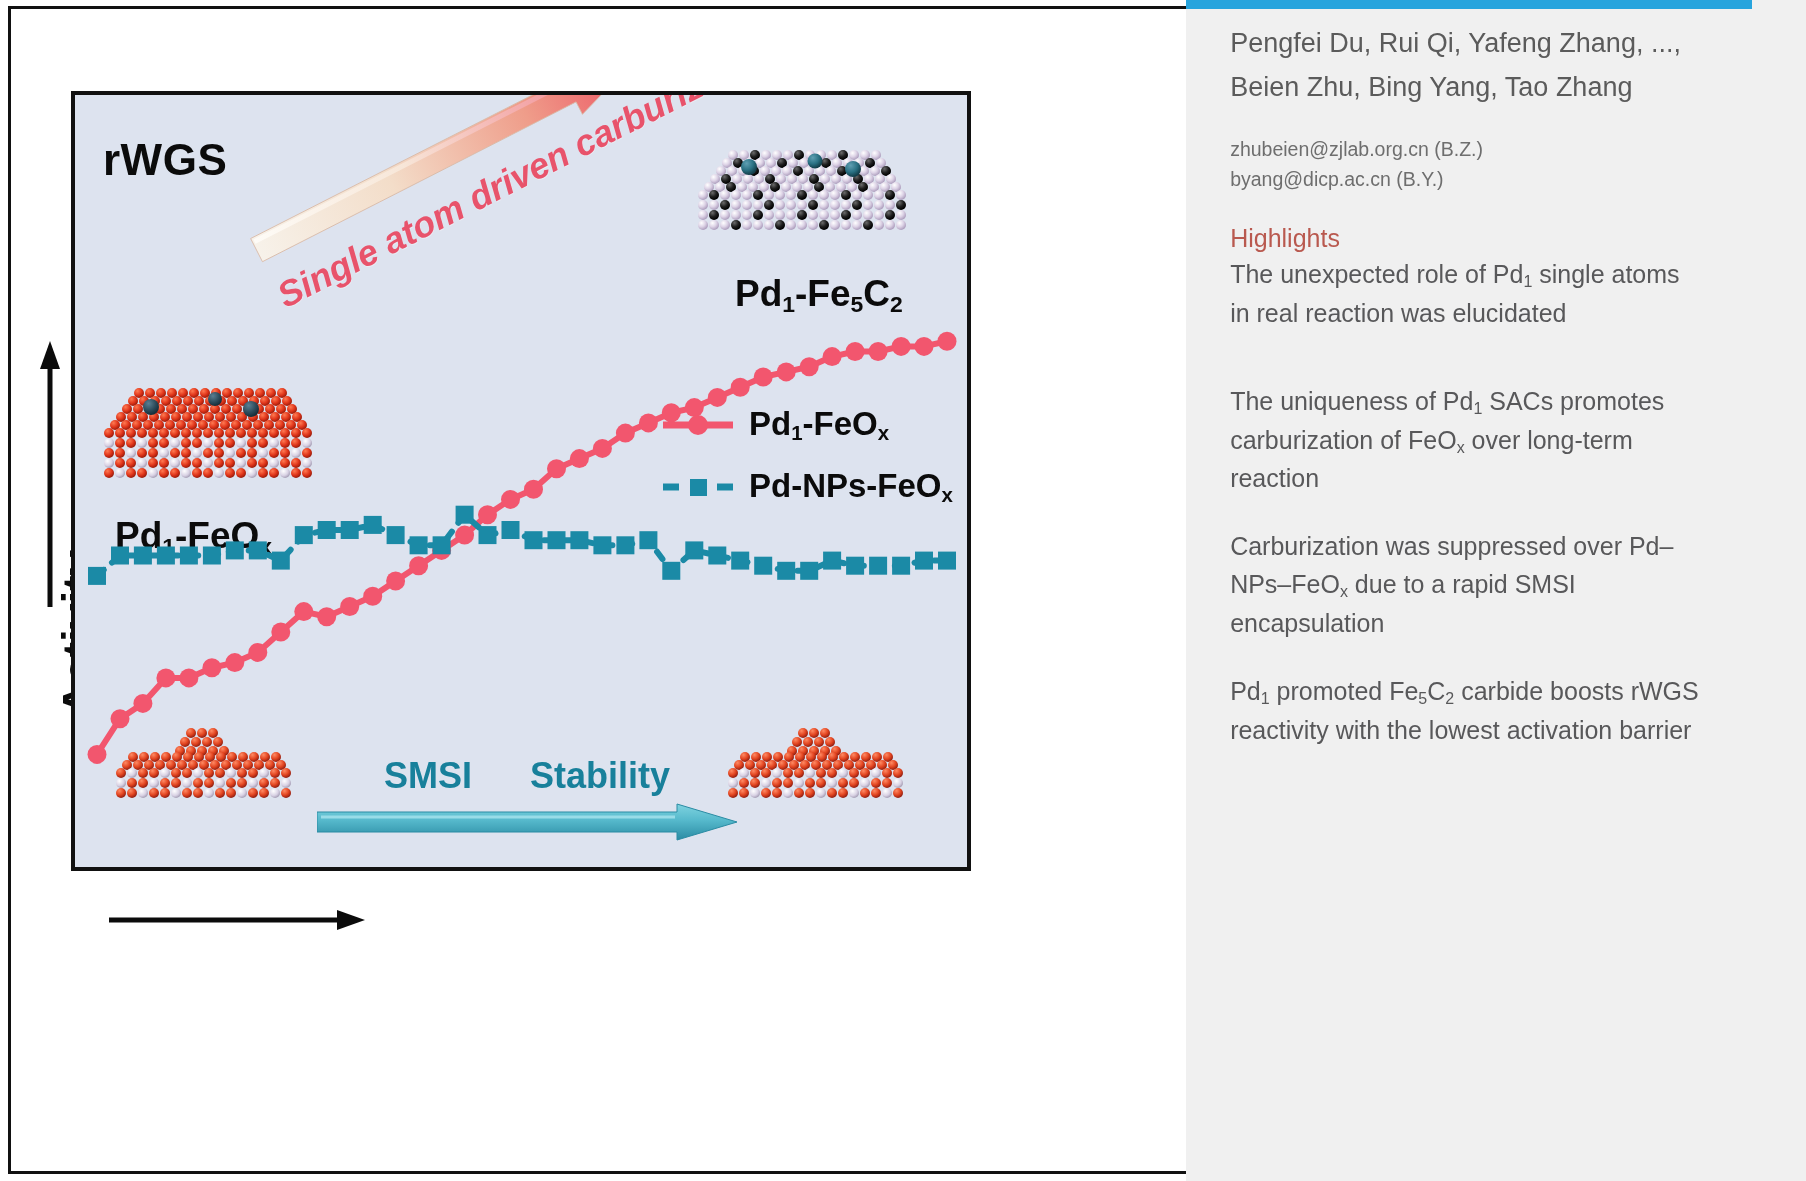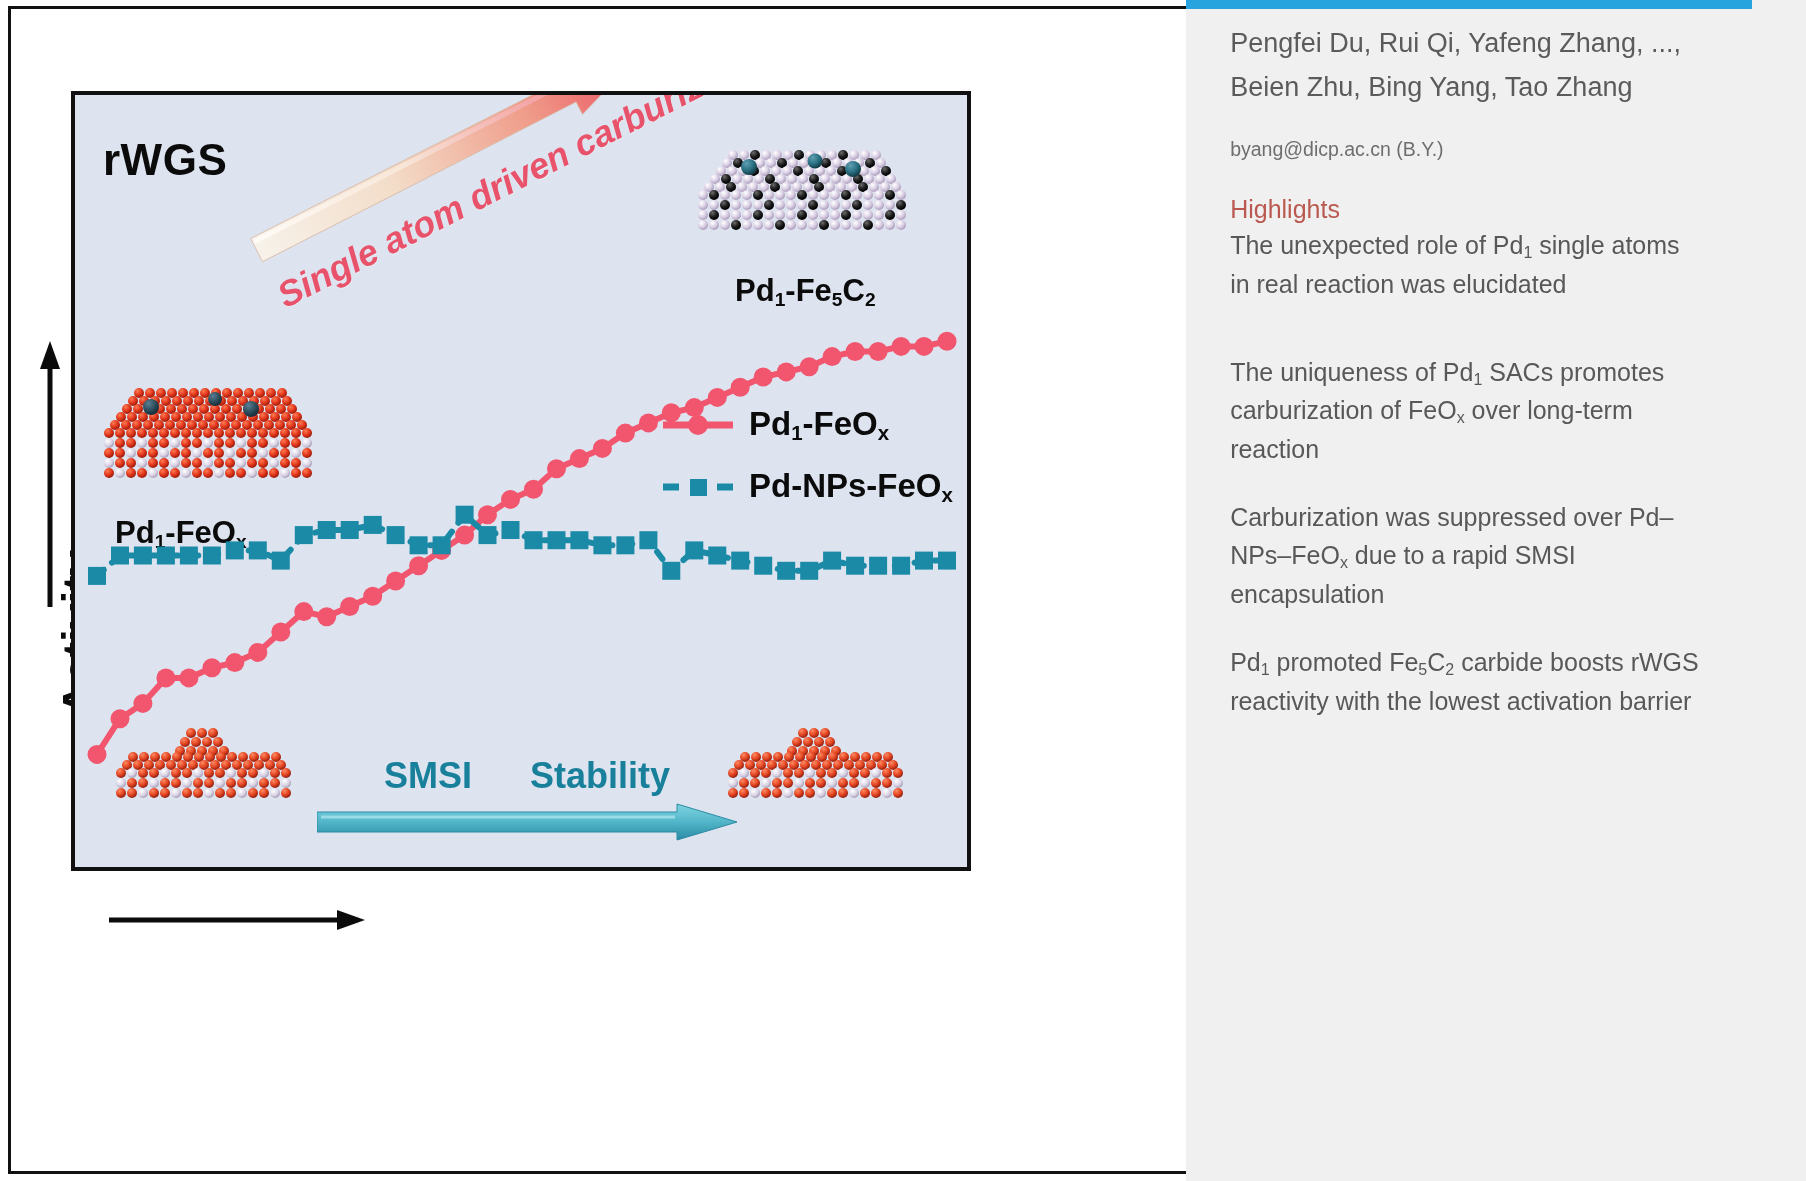--- a/index.html
+++ b/index.html
@@ -43,21 +43,21 @@
     font-size:36px;font-weight:700;color:#e8536b;
     white-space:nowrap;font-style:italic;
     text-shadow:0 1px 0 rgba(255,255,255,.35);
   }
 
   
   .slab{position:absolute;}
   .slab svg{display:block;overflow:visible;}
 
   .slab-label{
-    position:absolute;font-size:31px;font-weight:700;color:#0b0b0b;white-space:nowrap;
+    position:absolute;font-size:37px;font-weight:700;color:#0b0b0b;white-space:nowrap;
   }
   .slab-label sub{font-size:.62em;vertical-align:-.25em;font-weight:700;}
 
   
   .legend{position:absolute;left:586px;top:310px;}
   .legend-row{display:flex;align-items:center;margin-bottom:22px;}
   .legend-key{width:74px;height:26px;position:relative;margin-right:14px;}
   .legend-label{font-size:33px;font-weight:700;color:#0b0b0b;white-space:nowrap;}
   .legend-label sub{font-size:.62em;vertical-align:-.25em;}
 
@@ -992,20 +992,21 @@
       </div>
 
     </div>
   </div>
 
   <div class="side-panel">
     <div class="side-topbar"></div>
     <div class="side-inner">
       <div class="authors">Pengfei Du, Rui Qi, Yafeng Zhang, ..., Beien Zhu, Bing Yang, Tao Zhang</div>
       <div class="emails">
+        <div>zhubeien@zjlab.org.cn (B.Z.)</div>
         <div>byang@dicp.ac.cn (B.Y.)</div>
       </div>
       <div class="hl-title">Highlights</div>
       <div class="hl-item hl-first">The unexpected role of Pd<sub>1</sub> single atoms in real reaction was elucidated</div>
       <div class="hl-item">The uniqueness of Pd<sub>1</sub> SACs promotes carburization of FeO<sub>x</sub> over long-term reaction</div>
       <div class="hl-item">Carburization was suppressed over Pd–NPs–FeO<sub>x</sub> due to a rapid SMSI encapsulation</div>
       <div class="hl-item">Pd<sub>1</sub> promoted Fe<sub>5</sub>C<sub>2</sub> carbide boosts rWGS reactivity with the lowest activation barrier</div>
     </div>
   </div>
 

